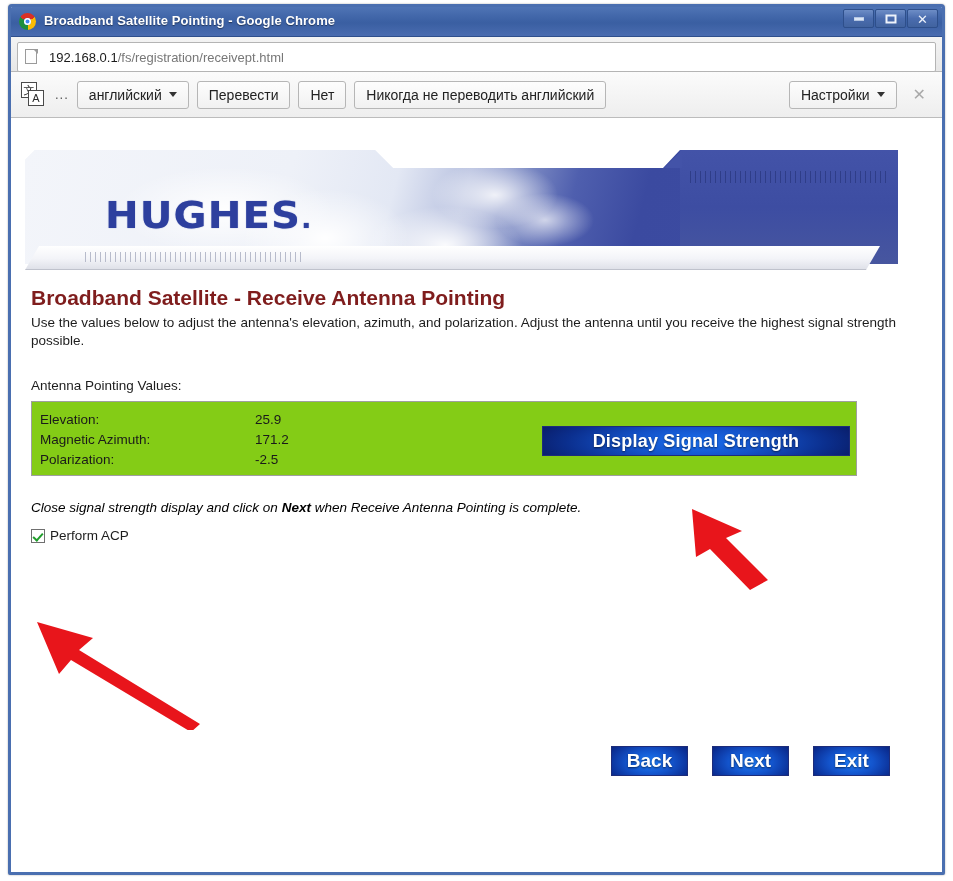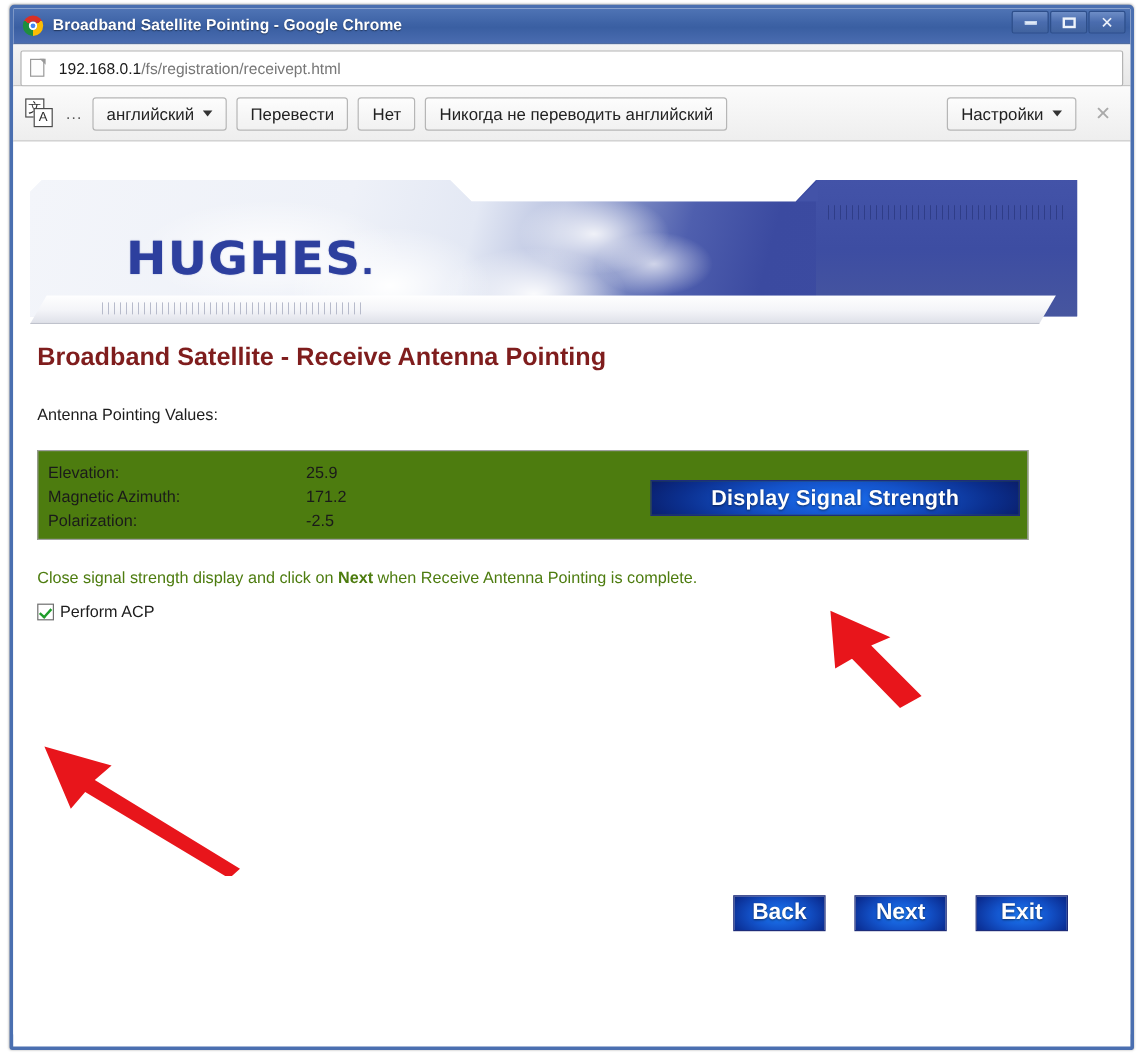--- a/index.html
+++ b/index.html
@@ -272,23 +272,23 @@
     max-width: 875px;
   }
   p.sub-label {
     margin: 28px 0 0 0;
     font-size: 13.5px; color: #1d1d1d;
   }
 
   
   .values-box {
     position: relative;
-    margin: 22px 0 0 0;
+    margin: 8px 0 0 0;
     width: 826px; height: 75px;
-    background: #4d7c0f;
+    background: #84cc16;
     border: 1px solid #9f9f9f;
   }
   .values-list {
     position: absolute; left: 8px; top: 8px;
   }
   .value-row {
     display: flex;
     font-size: 13.5px; color: #1a1a1a;
     line-height: 20px;
   }
@@ -306,21 +306,21 @@
   .dss-button span {
     font-size: 18px; font-weight: bold; color: #ffffff;
     letter-spacing: .2px;
     text-shadow: 0 1px 2px rgba(0,0,0,.55);
     white-space: nowrap;
   }
 
   
   p.close-line {
     margin: 24px 0 0 0;
-    font-size: 13.5px; color: #4d7c0f;
+    font-size: 13.5px; color: #000000; font-style: italic;
   }
   p.close-line b { font-weight: bold; }
   .acp-row {
     display: flex; align-items: center;
     margin: 13px 0 0 0;
   }
   .acp-check {
     width: 14px; height: 14px;
     background: #ffffff;
     border: 1px solid #6f6f6f;
@@ -444,20 +444,21 @@
           <div class="hughes-logo"><span>HUGHES</span><span class="dot">.</span></div>
         </div>
         <div class="banner-foot"></div>
         <div class="ticks-bottom"></div>
       </div>
 
       <div class="content">
 
         <h1 class="page-title">Broadband Satellite - Receive Antenna Pointing</h1>
 
+        <p class="intro">Use the values below to adjust the antenna's elevation, azimuth, and polarization.  Adjust the antenna until you receive the highest signal strength possible.</p>
 
         <p class="sub-label">Antenna Pointing Values:</p>
 
         <div class="values-box">
           <div class="values-list">
             <div class="value-row">
               <span class="vlabel">Elevation:</span>
               <span class="vnum">25.9</span>
             </div>
             <div class="value-row">

